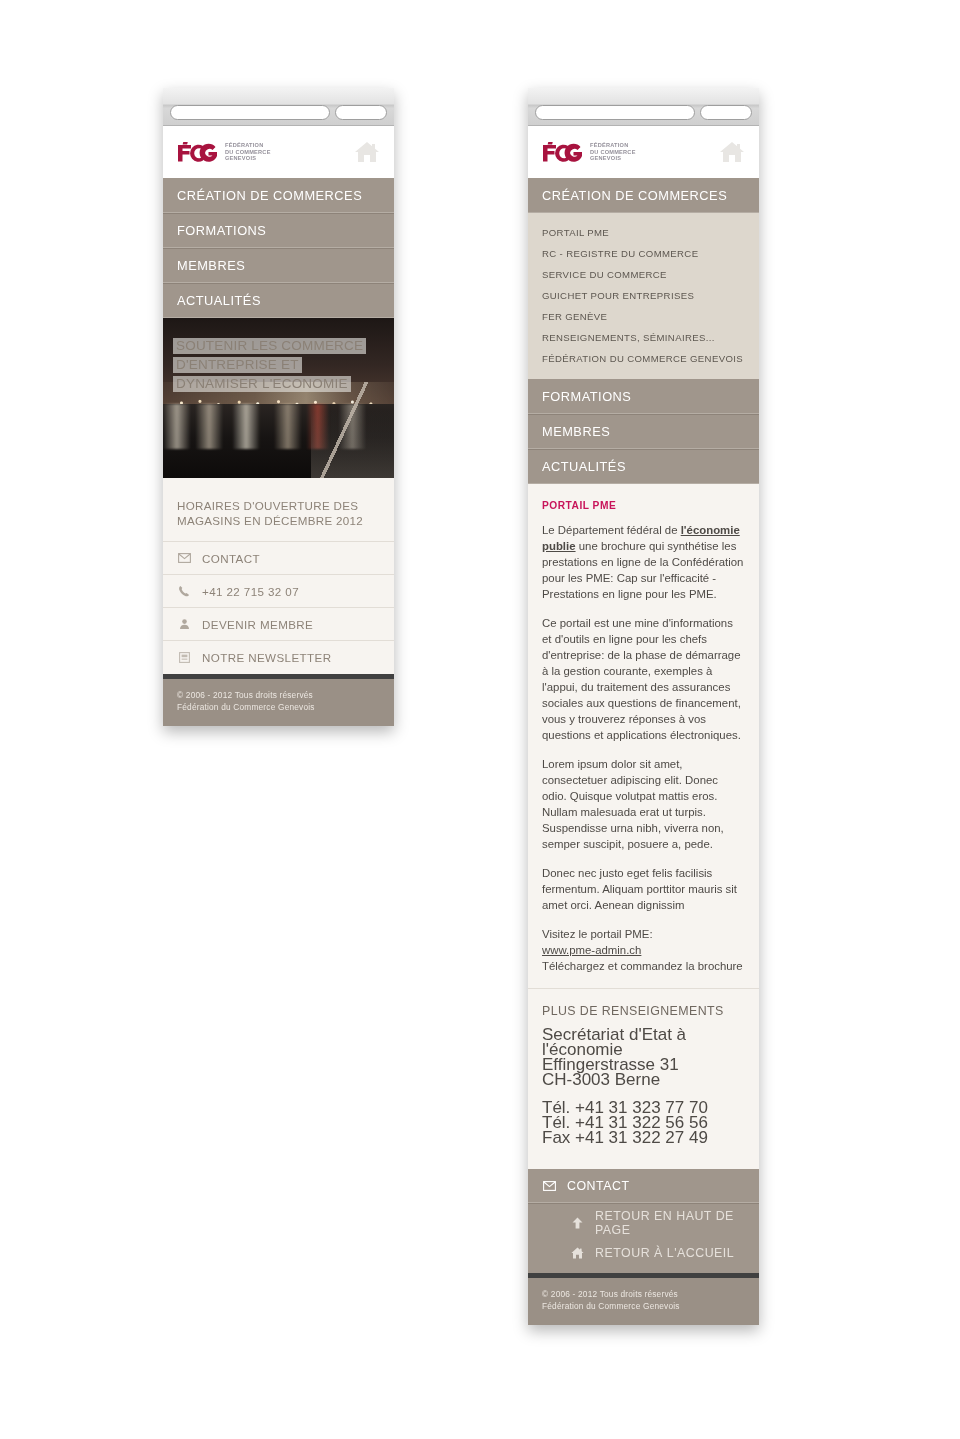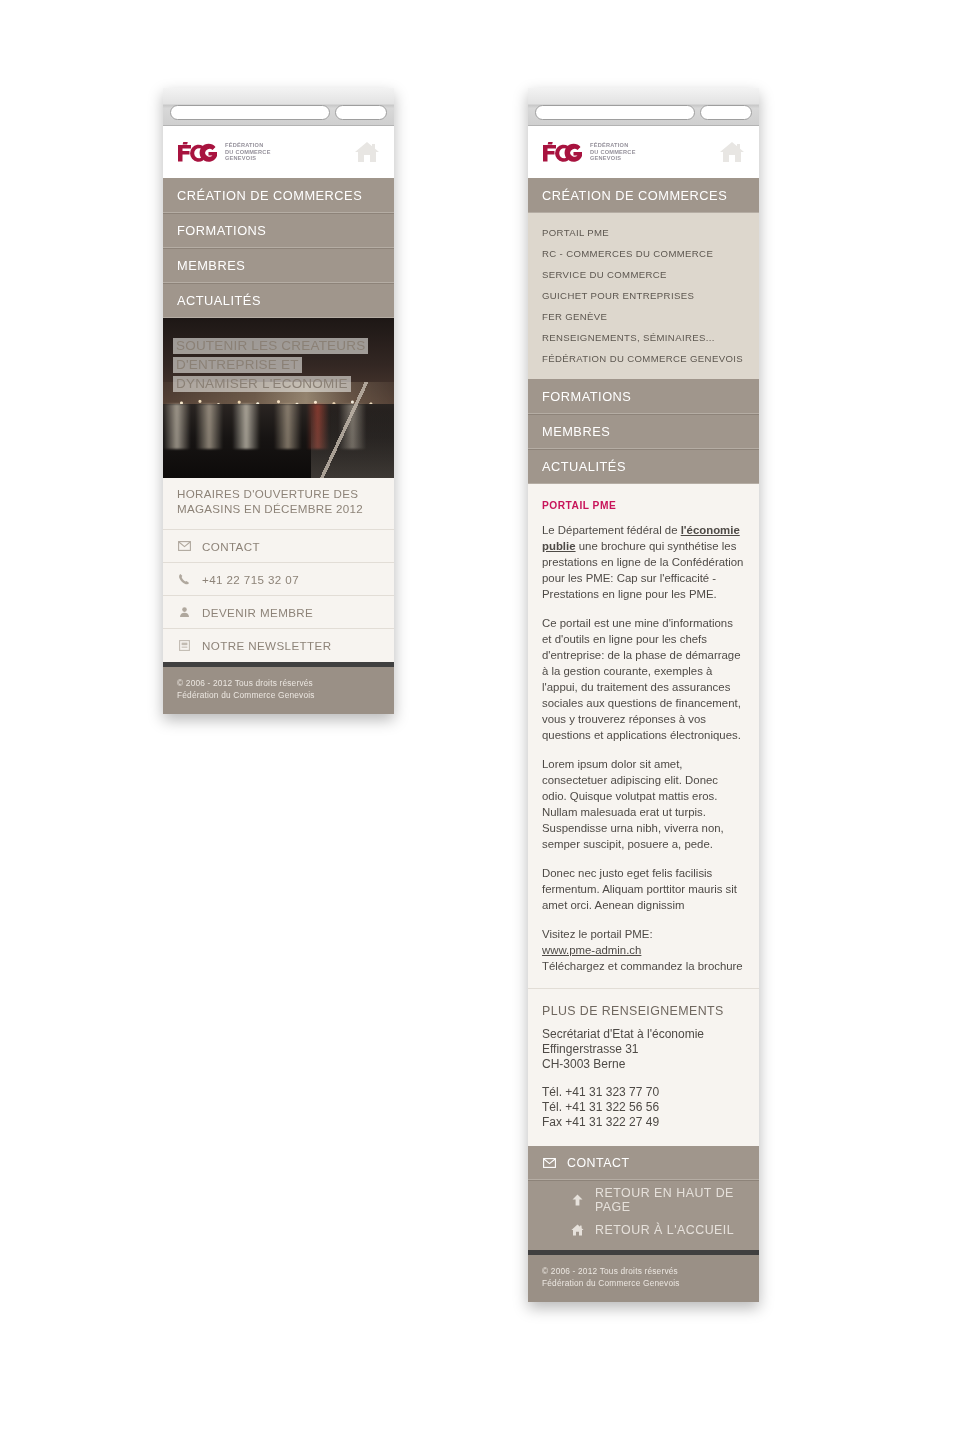--- a/index.html
+++ b/index.html
@@ -156,21 +156,21 @@
     line-height: 16px;
     padding: 0 3px;
     margin-bottom: 1px;
     letter-spacing: 0.2px;
     white-space: nowrap;
   }
 
   
   .panel { background: #f7f4f0; }
   .teaser {
-    padding: 8px 14px 13px 14px;
+    padding: 20px 14px 13px 14px;
     color: #8d8378;
     font-size: 11.6px;
     line-height: 15px;
     letter-spacing: 0.3px;
     border-bottom: 1px solid #e2ddd6;
   }
   .row {
     display: flex; align-items: center; gap: 11px;
     padding: 0 14px;
     height: 33px;
@@ -199,32 +199,32 @@
   }
   .article p:last-child { margin-bottom: 0; }
   .article a { color: #4e4a46; text-decoration: underline; font-weight: bold; }
   .article .lnk-plain { color: #4e4a46; text-decoration: underline; font-weight: normal; margin-top: 16px; }
   .tight { margin-bottom: 0 !important; }
 
   
   .info {
     background: #f7f4f0;
     border-top: 1px solid #e2ddd6;
-    padding: 15px 14px 16px 14px;
+    padding: 15px 14px 24px 14px;
   }
   .info h3 {
     color: #6f675f;
     font-size: 12.4px;
     font-weight: normal;
     letter-spacing: 0.4px;
     margin-bottom: 9px;
   }
   .info p {
     color: #4e4a46;
-    font-size: 12px;
+    font-size: 17px;
     line-height: 15px;
   }
   .info .gap { margin-top: 13px; }
 
   
   .dark-rows { background: #a0968c; }
   .drow {
     display: flex; align-items: center; gap: 11px;
     padding: 0 14px;
     height: 34px;
@@ -291,21 +291,21 @@
     </div>
 
     <div class="hero">
       <div class="hero-sky"></div>
       <div class="hero-skyline"></div>
       <div class="hero-lights"></div>
       <div class="hero-water"></div>
       <div class="hero-reflect"></div>
       <div class="hero-rail"></div>
       <div class="hero-titles">
-        <div><span class="hero-line">SOUTENIR LES CREATEURS</span></div>
+        <div><span class="hero-line">SOUTENIR LES COMMERCE</span></div>
         <div><span class="hero-line">D'ENTREPRISE ET</span></div>
         <div><span class="hero-line">DYNAMISER L'ECONOMIE</span></div>
       </div>
     </div>
 
     <div class="panel">
       <div class="teaser">HORAIRES D'OUVERTURE DES MAGASINS EN DÉCEMBRE 2012</div>
 
       <div class="row">
         <span class="ico">
@@ -382,21 +382,21 @@
         </svg>
       </div>
     </div>
 
     <div class="nav">
       <div class="nav-item">CRÉATION DE COMMERCES</div>
     </div>
 
     <div class="submenu">
       <div class="submenu-item">PORTAIL PME</div>
-      <div class="submenu-item">RC - COMMERCES DU COMMERCE</div>
+      <div class="submenu-item">RC - REGISTRE DU COMMERCE</div>
       <div class="submenu-item">SERVICE DU COMMERCE</div>
       <div class="submenu-item">GUICHET POUR ENTREPRISES</div>
       <div class="submenu-item">FER GENÈVE</div>
       <div class="submenu-item">RENSEIGNEMENTS, SÉMINAIRES...</div>
       <div class="submenu-item">FÉDÉRATION DU COMMERCE GENEVOIS</div>
     </div>
 
     <div class="nav">
       <div class="nav-item">FORMATIONS</div>
       <div class="nav-item">MEMBRES</div>

